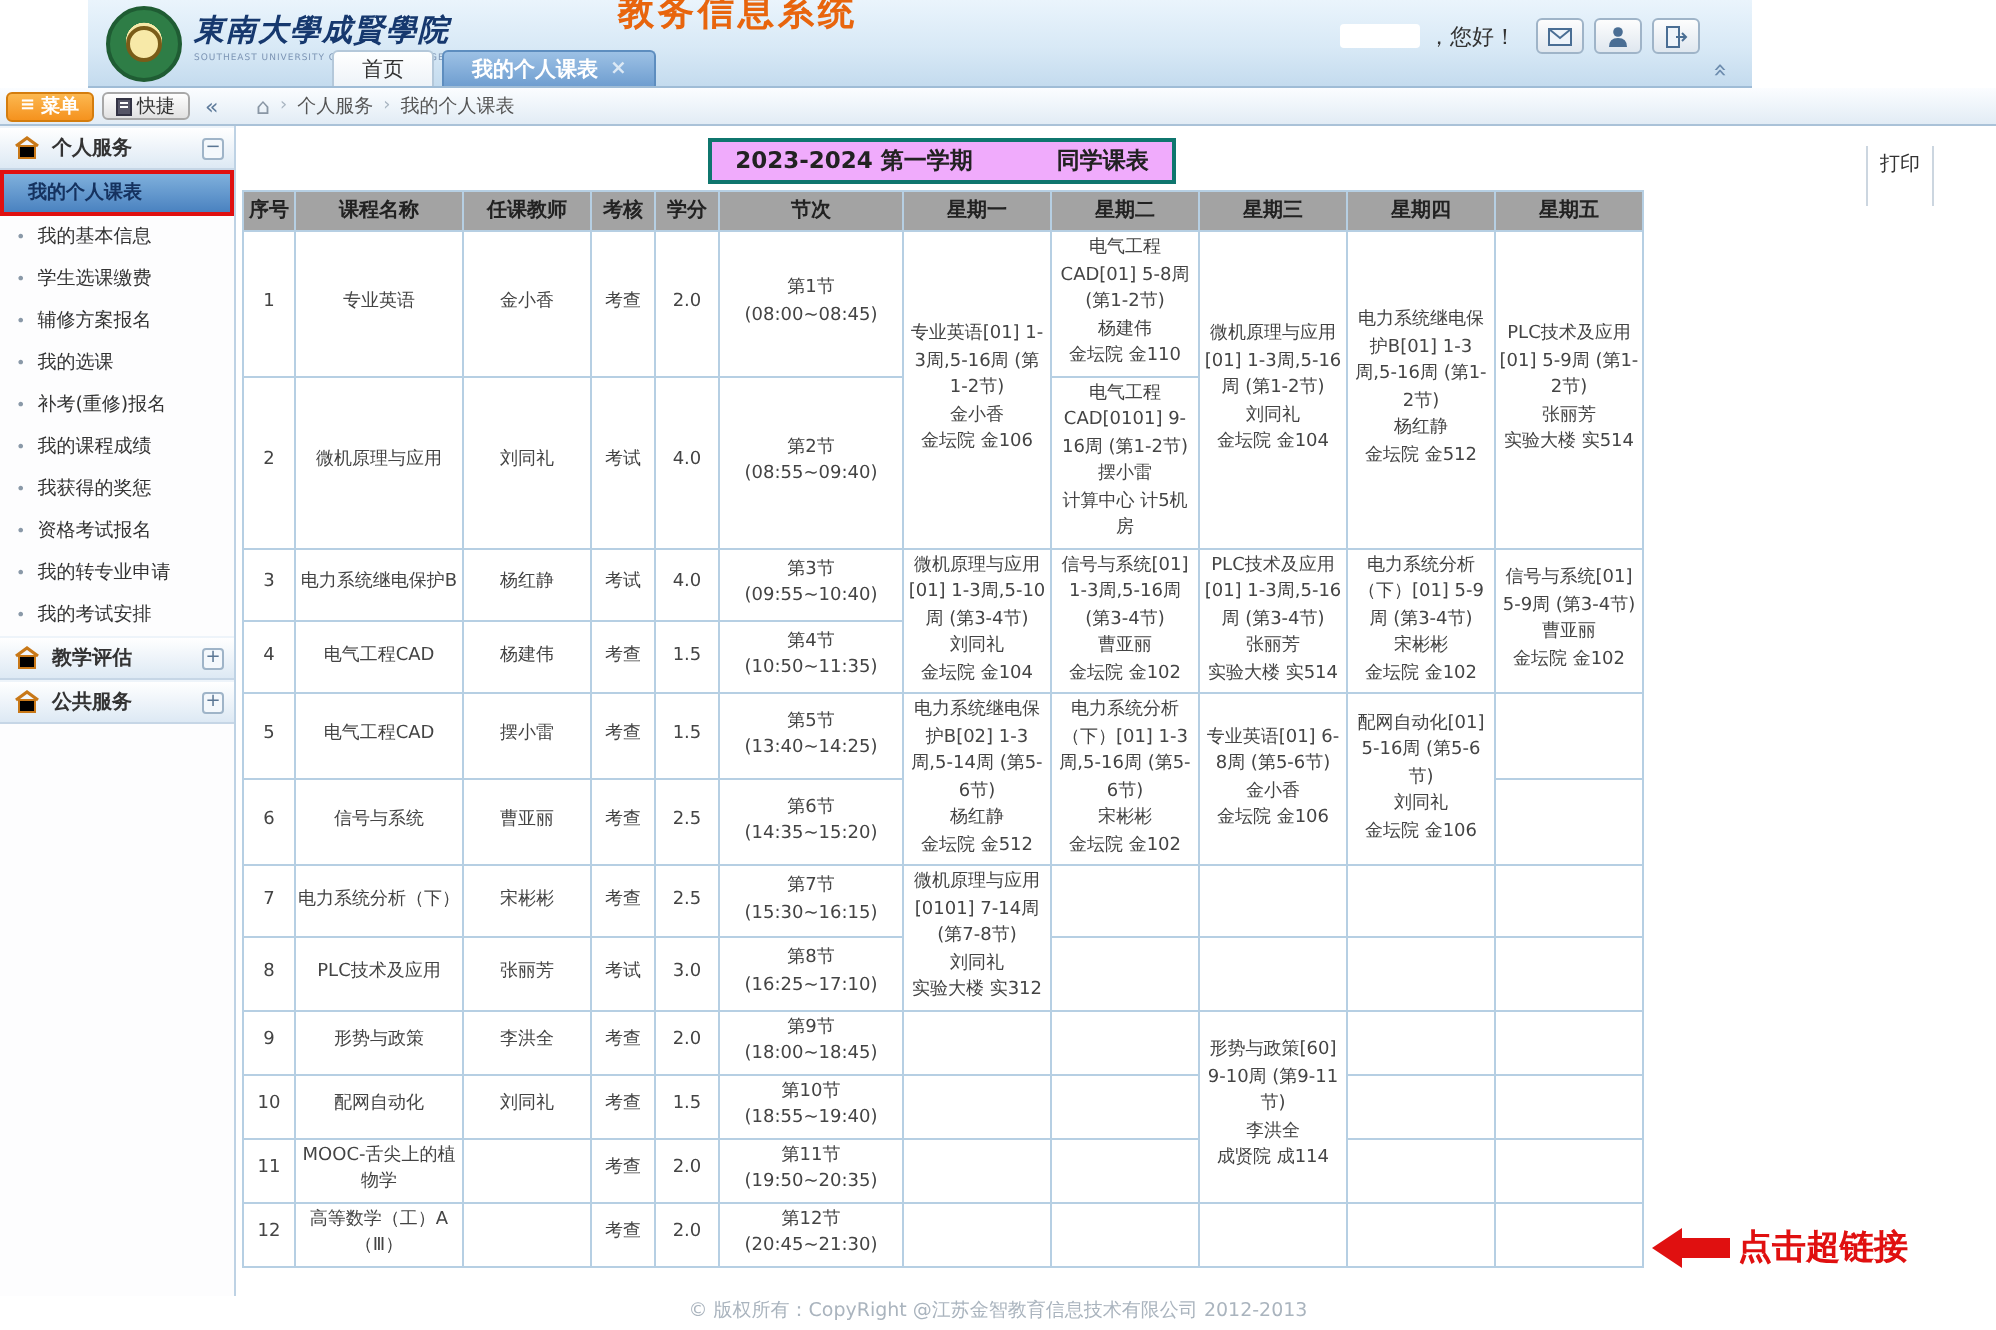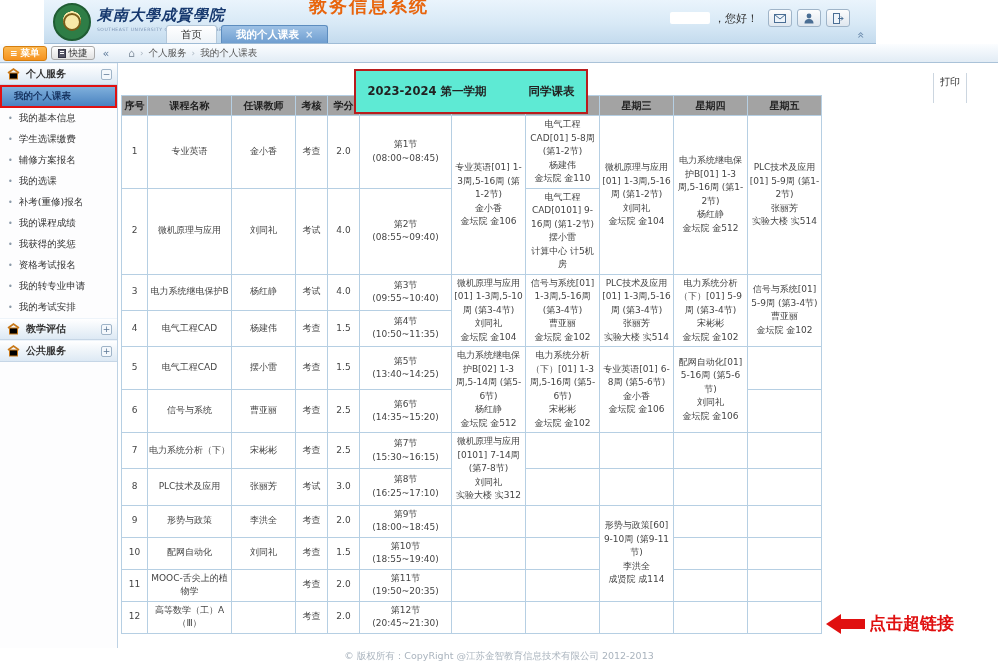--- a/index.html
+++ b/index.html
@@ -59,21 +59,21 @@
 
   
   .main { position:absolute; top:63px; left:119px; right:0; bottom:17px; background:#fff; overflow:hidden; }
   .filter-bar { margin:3px 4px 0 2px; height:27px; border:1px solid #d4dde6; background:#fff;
     display:flex; align-items:center; justify-content:flex-end; gap:8px; padding-right:10px; }
   .filter-label { font-size:10px; color:#444; }
   .filter-select { height:20px; font-size:10px; font-family:inherit; color:#222; border:1px solid #9fb4c8; background:#fff; width:158px; }
   .btn-view { display:inline-flex; align-items:center; gap:4px; height:22px; padding:0 14px; font-size:10.5px; color:#fff; font-weight:bold;
     background:linear-gradient(#56a0de,#2e77c2); border:1px solid #2565a8; border-radius:3px; cursor:pointer; font-family:inherit; margin-left:24px; }
   .title-row { position:relative; width:700px; margin:6px 0 2px 2px; text-align:center; height:24px; }
-  .tt-box { display:inline-block; border:2px solid #b91c1c; padding:13px 12px; font-size:11.5px; font-weight:bold; color:#222; background:#5eead4; }
+  .tt-box { display:inline-block; border:2px solid #0f766e; padding:2px 12px; font-size:11.5px; font-weight:bold; color:#222; background:#f0abfc; }
   .tt-gap { display:inline-block; width:42px; }
   .print { position:absolute; right:-146px; top:4px; font-size:10px; color:#333; text-decoration:none; cursor:pointer;
     border-left:1px solid #ccd6e0; border-right:1px solid #ccd6e0; padding:2px 6px 14px; }
 
   
   table.tt { border-collapse:collapse; table-layout:fixed; width:700px; margin-left:2px; }
   table.tt th, table.tt td { border:1px solid #b6cfe3; font-size:9px; color:#444; text-align:center; vertical-align:middle; padding:2px 1px; line-height:1.5; }
   table.tt th { font-size:10px; font-weight:bold; color:#222; height:18px; background:#a3a3a3; }
   .col-no { width:26px; } .col-course { width:84px; } .col-teacher { width:64px; }
   .col-assess { width:32px; } .col-credit { width:32px; } .col-period { width:92px; } .col-day { width:74px; }

